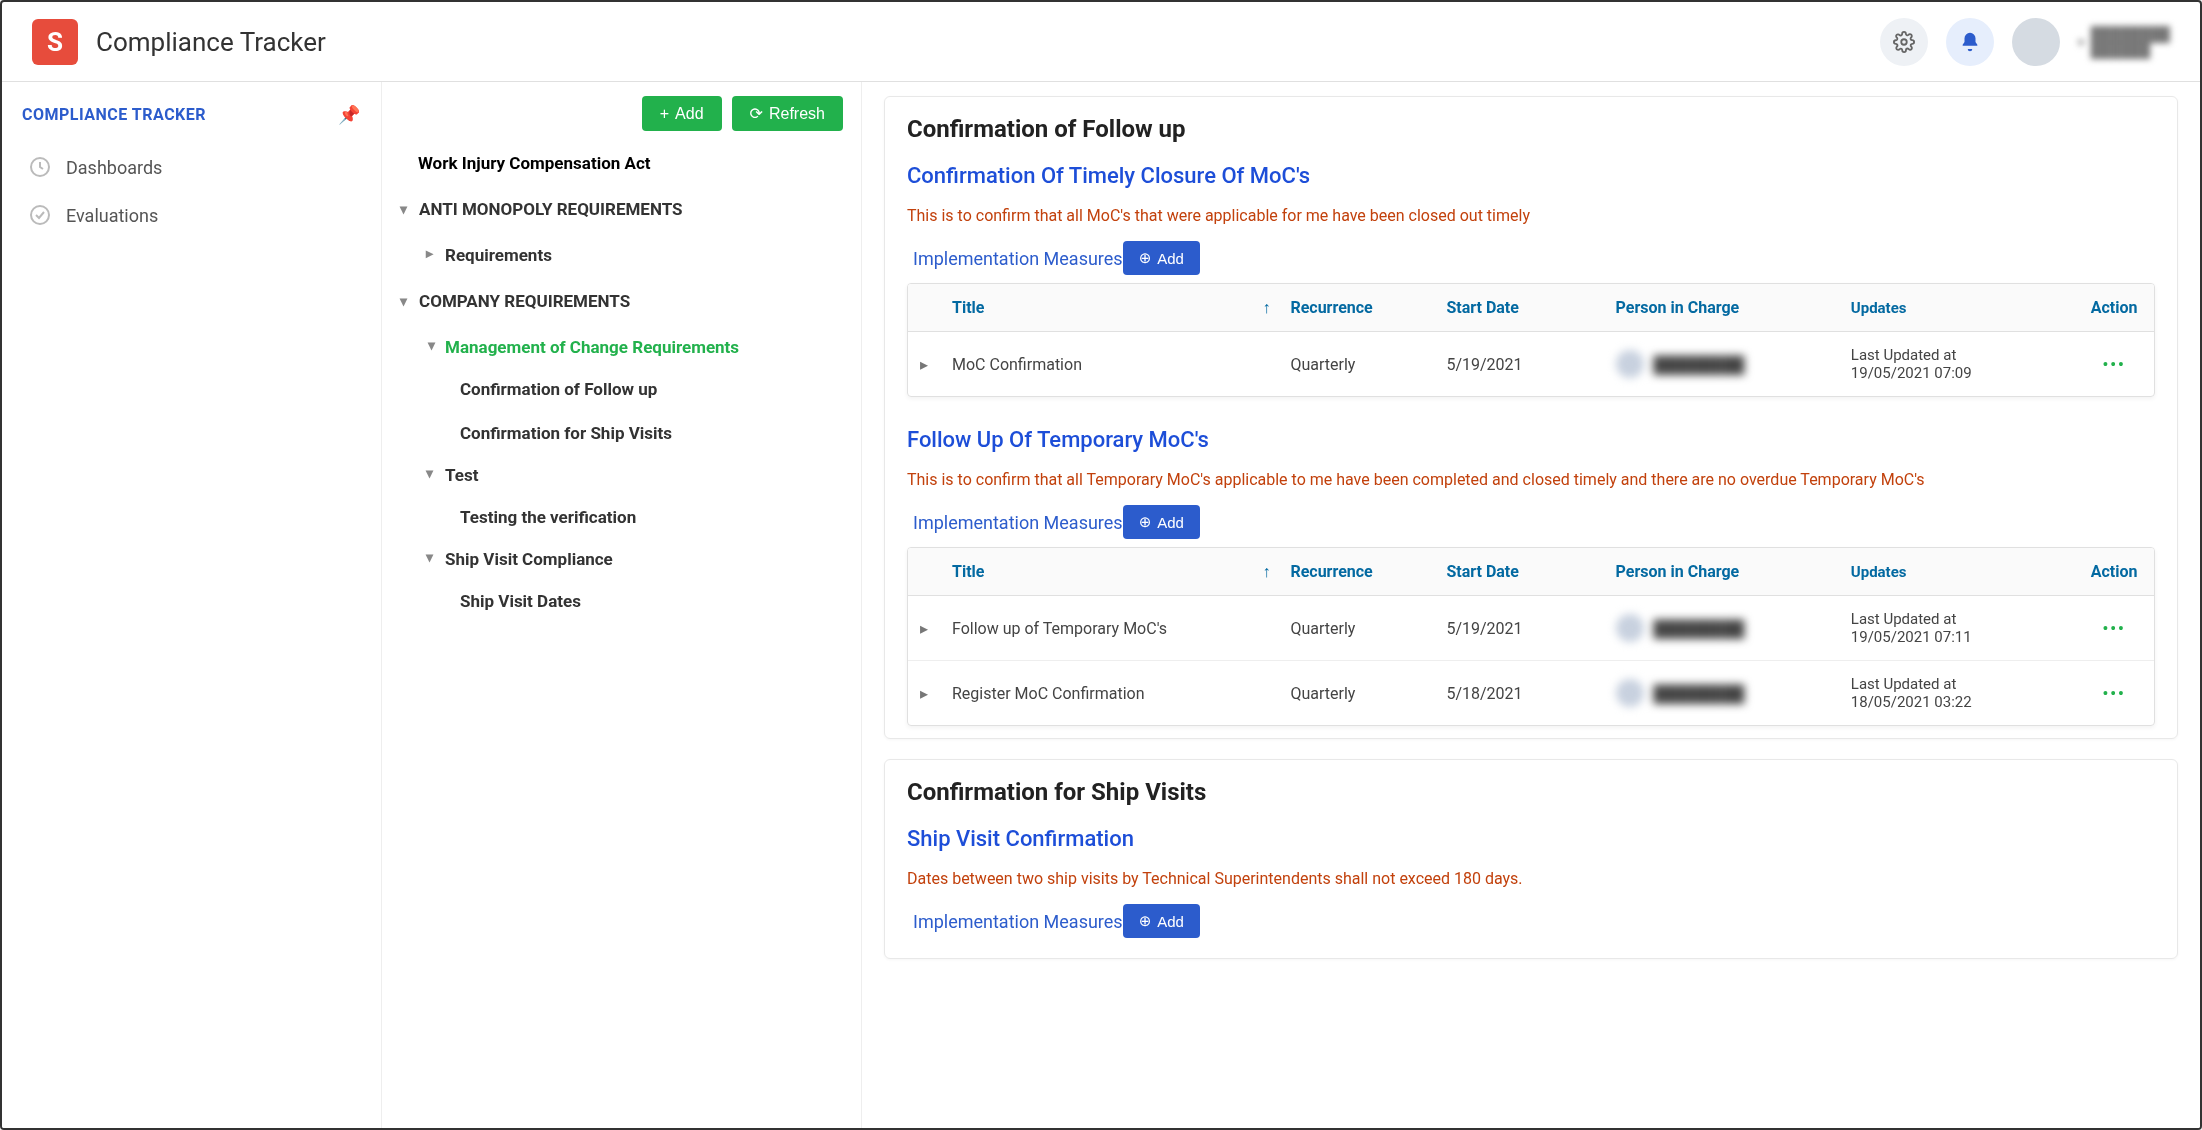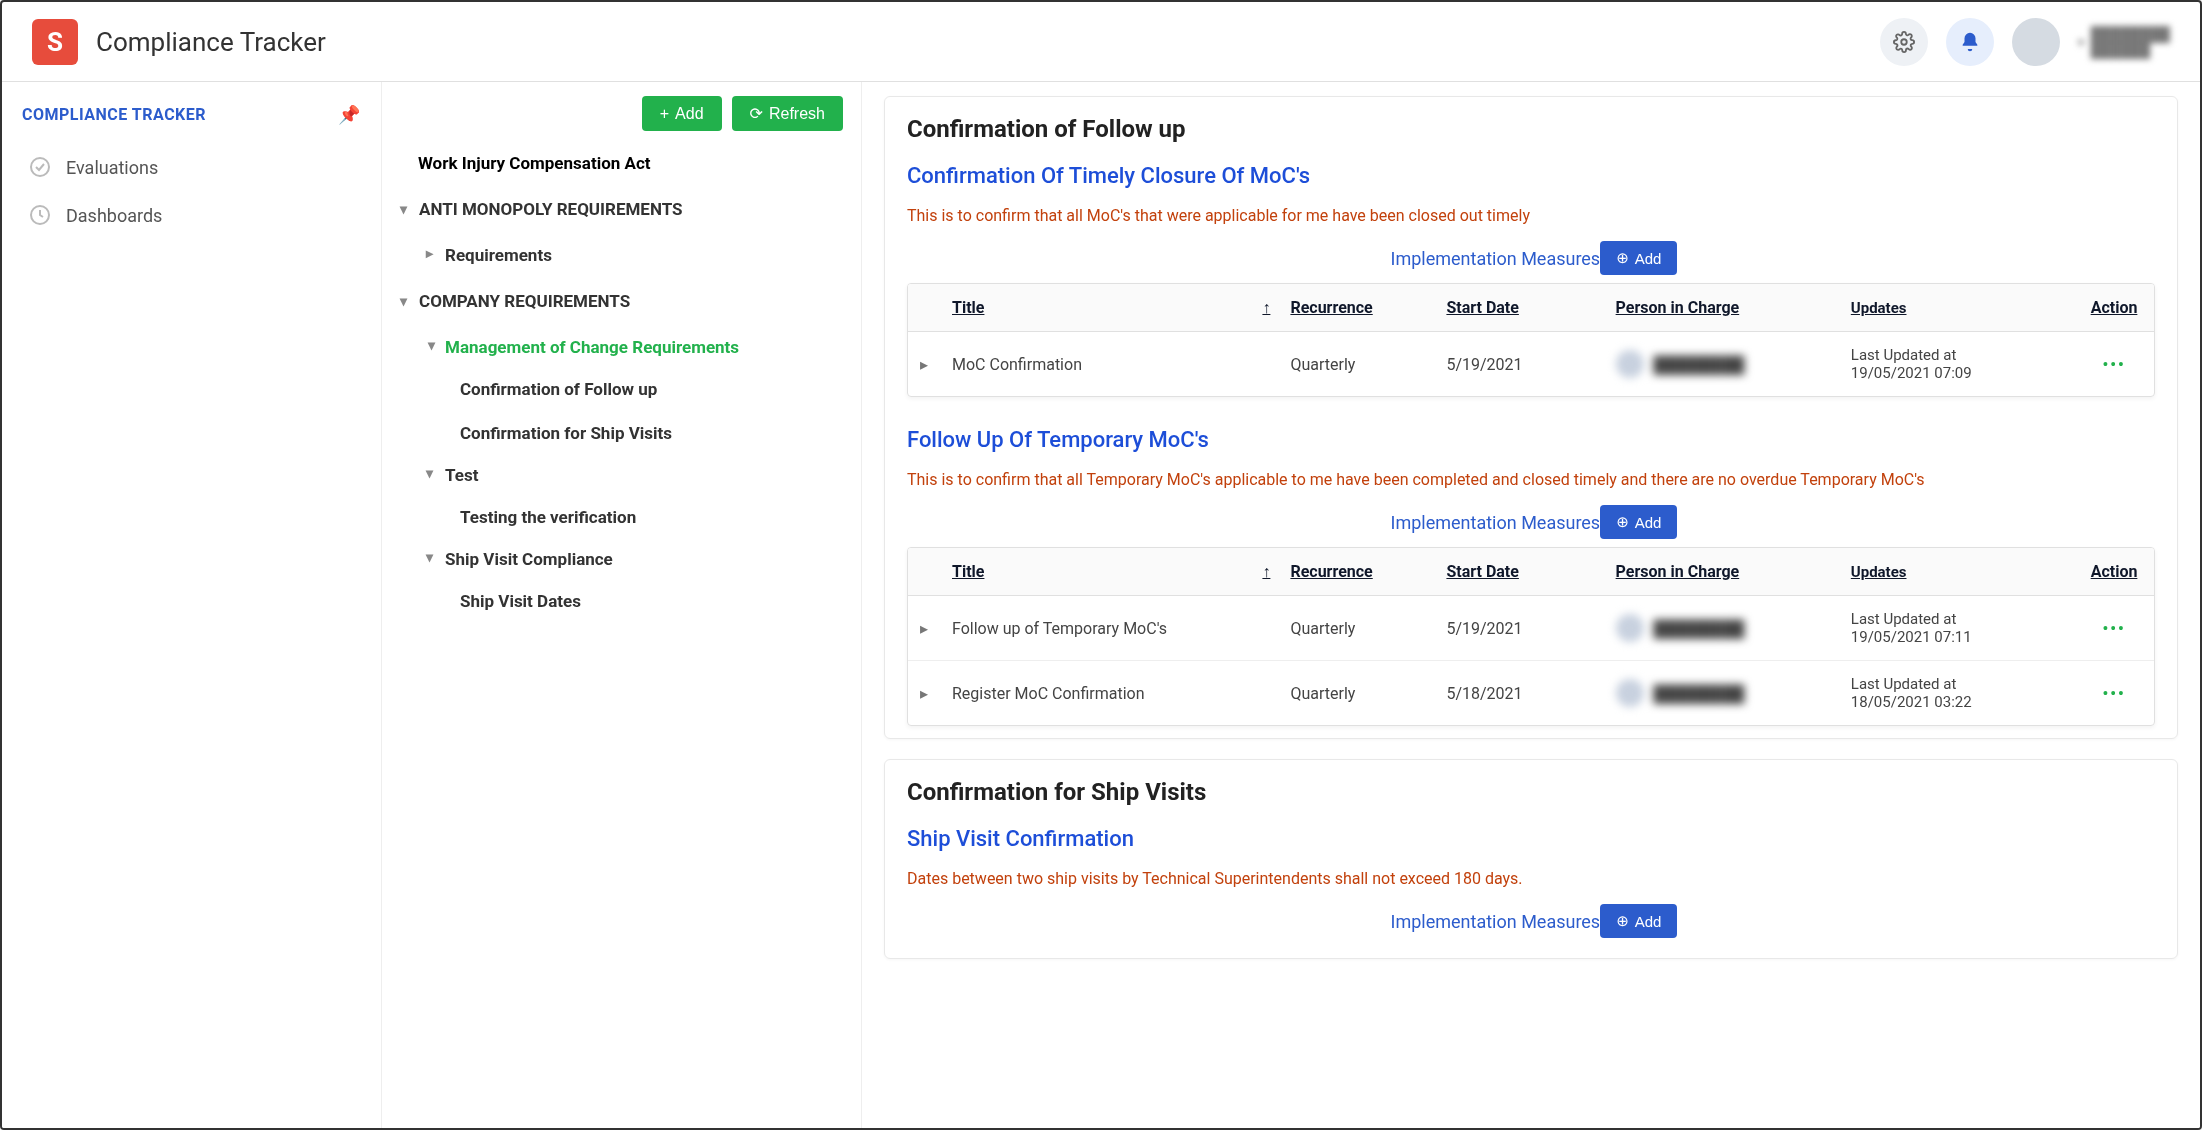--- a/index.html
+++ b/index.html
@@ -30,25 +30,25 @@
 .tree-section { display: flex; align-items: center; gap: 12px; padding: 16px 0; font-size: 17px; font-weight: 700; color: #333; text-transform: uppercase; cursor: pointer; }
 .chev { color: #888; font-size: 14px; }
 .sub-item { padding: 10px 0 10px 40px; font-size: 17px; font-weight: 700; color: #333; cursor: pointer; }
 .sub-item.green { color: #22b14c; padding-left: 28px; display:flex; gap:10px; align-items:flex-start;}
 .sub-sub { padding: 12px 0 12px 60px; font-size: 17px; font-weight: 700; color: #333; cursor: pointer; }
 .main { flex: 1; background: #fff; overflow-y: auto; padding: 14px 22px; }
 .section-box { border: 1px solid #e8e8e8; border-radius: 6px; margin-bottom: 20px; padding: 18px 22px 12px; box-shadow: 0 1px 3px rgba(0,0,0,0.04); }
 .section-title { font-size: 24px; font-weight: 700; color: #222; margin-bottom: 20px; }
 .sub-title-link { font-size: 22px; color: #1d4ed8; font-weight: 500; margin: 6px 0 18px; cursor: pointer; }
 .desc { font-size: 16px; color: #c2410c; margin-bottom: 16px; }
-.impl-row { display: flex; justify-content: center; align-items: center; margin-bottom: 8px; }
+.impl-row { display: flex; justify-content: flex-start; align-items: center; margin-bottom: 8px; }
 .impl-link { color: #2c5ccc; font-size: 18px; cursor: pointer; padding-left:6px; }
 .btn-blue { background: #2c5ccc; color: #fff; border: none; padding: 8px 16px; border-radius: 4px; font-size: 15px; cursor: pointer; display: flex; align-items: center; gap: 6px; }
 .table { width: 100%; border: 1px solid #e0e0e0; border-radius: 4px; overflow: hidden; box-shadow: 0 2px 4px rgba(0,0,0,0.05); }
-.thead { display: flex; background: #fafafa; border-bottom: 1px solid #e0e0e0; font-weight: 700; font-size: 16px; color: #0f172a; text-decoration: underline; }
+.thead { display: flex; background: #fafafa; border-bottom: 1px solid #e0e0e0; font-weight: 700; font-size: 16px; color: #0369a1; }
 .tr { display: flex; border-bottom: 1px solid #eee; font-size: 16px; color: #444; }
 .tr:last-child { border-bottom: none; }
 .td { padding: 14px 12px; display: flex; align-items: center; }
 .c-expand { width: 32px; justify-content:center; color:#777; cursor:pointer; }
 .c-title { flex: 2.2; }
 .c-sort { width: 24px; justify-content:center; }
 .c-rec { flex: 1; }
 .c-date { flex: 1.1; }
 .c-person { flex: 1.6; }
 .c-upd { flex: 1.6; font-size:15px; }
@@ -100,33 +100,33 @@
 
     <div class="sidebar1">
       <div class="heading-row">
         <div class="heading">COMPLIANCE TRACKER</div>
         <span class="pin-icon">📌</span>
       </div>
       <div class="nav-item">
         <span class="nav-icon">
             <svg width="24" height="24" viewBox="0 0 24 24" fill="none" stroke="currentColor" stroke-width="2">
               <circle cx="12" cy="12" r="9"></circle>
+              <path d="M12 7v5l3 2"></path>
+            </svg>
+          </span>
+        <span>Dashboards</span>
+      </div>
+      <div class="nav-item">
+        <span class="nav-icon">
+            <svg width="24" height="24" viewBox="0 0 24 24" fill="none" stroke="currentColor" stroke-width="2">
+              <circle cx="12" cy="12" r="9"></circle>
               <path d="M8 12l3 3 5-6"></path>
             </svg>
           </span>
         <span>Evaluations</span>
-      </div>
-      <div class="nav-item">
-        <span class="nav-icon">
-            <svg width="24" height="24" viewBox="0 0 24 24" fill="none" stroke="currentColor" stroke-width="2">
-              <circle cx="12" cy="12" r="9"></circle>
-              <path d="M12 7v5l3 2"></path>
-            </svg>
-          </span>
-        <span>Dashboards</span>
       </div>
     </div>
 
     <div class="sidebar2">
       <div class="toolbar">
         <button class="btn-green">
             <span>+</span>
             <span>Add</span>
           </button>
         <button class="btn-green">

